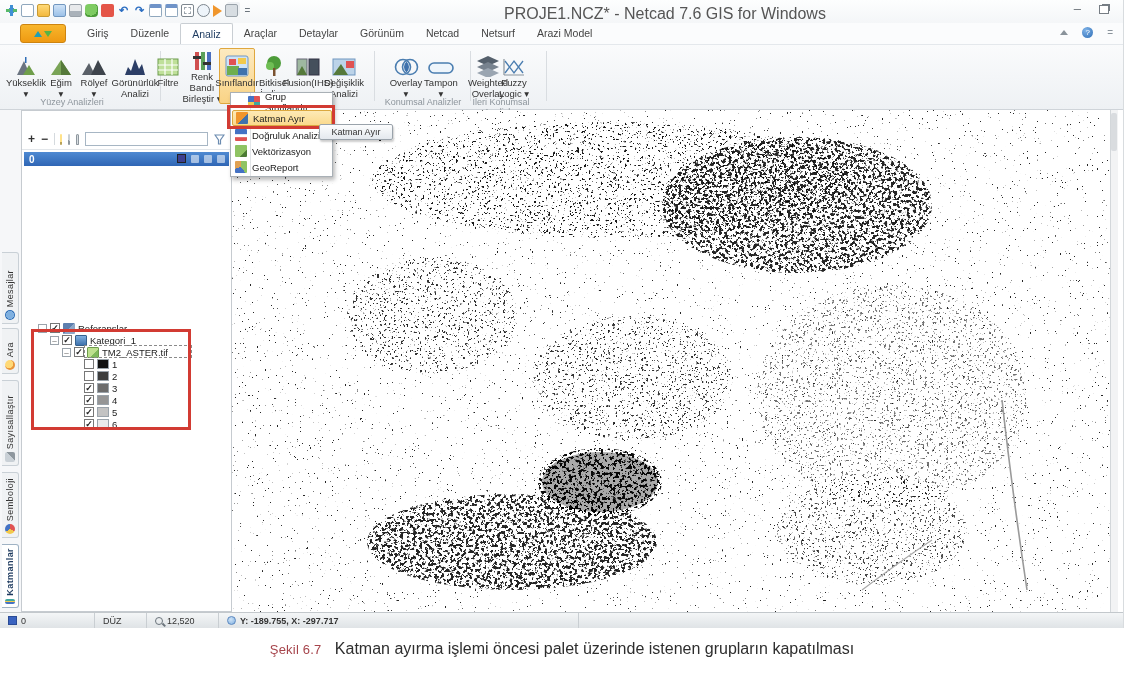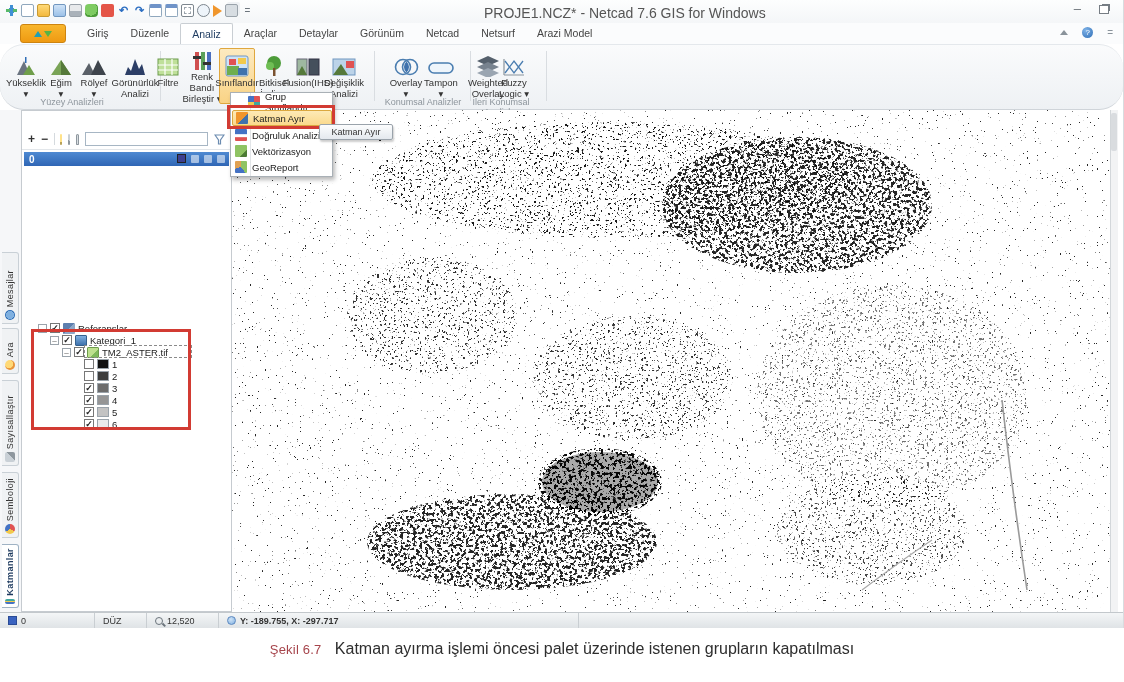--- a/index.html
+++ b/index.html
@@ -24,41 +24,41 @@
   .qi-comment{background:radial-gradient(circle at 45% 40%, #7ecb62 0 60%, #4d9c3a 61%);border-radius:4px;}
   .qi-del{background:#e45548;border-radius:2px;}
   .qi-undo,.qi-redo{color:#2d6fc2;font-weight:bold;}
   .qi-win{background:#fff;border:1px solid #8fa7bd;border-top:4px solid #6f93c8;}
   .qi-crop{border:1px solid #7d868e;background:#fff;}
   .qi-crop::after{content:"";position:absolute;inset:2px;border:1px dashed #9aa3ab;}
   .qi-zoomr{border:1px solid #7d868e;border-radius:50%;background:#eef4fa;}
   .qi-run{width:0;height:0;border-left:9px solid #f0962c;border-top:6px solid transparent;border-bottom:6px solid transparent;border-radius:0;background:none;}
   .qi-dup{background:#d7dde2;border:1px solid #9aa3ab;box-shadow:2px -2px 0 #eef1f4;}
   .qi-more{color:#6b747c;font-size:10px;}
-  #window-title{position:absolute;left:484px;top:5px;font-size:14px;color:#555;}
+  #window-title{position:absolute;left:504px;top:5px;font-size:16px;color:#555;}
   .wbtns{position:absolute;right:14px;top:4px;display:flex;gap:18px;align-items:center;color:#6a7178;}
   .wmin{font-size:13px;line-height:10px;}
   .wrest{width:10px;height:9px;border:1px solid #767d84;background:#fff;box-shadow:2px -2px 0 -1px #767d84;}
 
   
   #tabrow{position:absolute;left:0;top:23px;width:100%;height:21px;background:#fbfcfd;}
   #appbtn{position:absolute;left:20px;top:1px;width:46px;height:19px;border-radius:3px;background:linear-gradient(#f8b62d,#ef9a12);border:1px solid #cd8410;display:flex;align-items:center;justify-content:center;}
   .applogo{width:0;height:0;border-left:4px solid transparent;border-right:4px solid transparent;}
   .applogo.up{border-bottom:6px solid #1e9fb8;margin-right:1px;}
   .applogo.down{border-top:6px solid #57b347;margin-left:1px;}
   #tabs{position:absolute;left:76px;top:0;height:21px;display:flex;}
   .tab{padding:4px 11px 0 11px;font-size:10.5px;color:#444;height:21px;}
   .tab.active{background:#fff;border:1px solid #c9ced3;border-bottom:none;color:#1d3a5f;border-radius:2px 2px 0 0;}
   #tabrow-right{position:absolute;right:10px;top:4px;display:flex;gap:14px;align-items:center;}
   .tri-up{width:0;height:0;border-left:4px solid transparent;border-right:4px solid transparent;border-bottom:5px solid #8a939b;}
   .help-dot{width:11px;height:11px;border-radius:50%;background:radial-gradient(circle at 35% 30%, #7fb3e8, #2e6db6);color:#fff;font-size:8px;line-height:11px;text-align:center;}
   .dash-ic{color:#8a939b;font-size:10px;line-height:10px;}
 
   
-  #ribbon{position:absolute;left:0;top:44px;width:100%;height:66px;background:linear-gradient(#fafbfc,#eef1f4);border-bottom:1px solid #cfd4d9;border-top:1px solid #e4e8ec;border-radius:24px;}
+  #ribbon{position:absolute;left:0;top:44px;width:100%;height:66px;background:linear-gradient(#fafbfc,#eef1f4);border-bottom:1px solid #cfd4d9;border-top:1px solid #e4e8ec;}
   .rbtn{position:absolute;top:3px;height:56px;display:flex;flex-direction:column;align-items:center;justify-content:flex-start;font-size:9.5px;color:#333;text-align:center;line-height:11px;border:1px solid transparent;border-radius:2px;}
   .rbtn .ric{height:28px;display:flex;align-items:flex-end;justify-content:center;padding-top:2px;}
   .rbtn.active{background:linear-gradient(#fdeac0,#f9d385);border-color:#dfa73e;}
   .grp-label{position:absolute;top:52px;font-size:9px;color:#8d959c;text-align:center;}
   .vsep{position:absolute;top:6px;height:50px;width:1px;background:#d9dde1;}
 
   
   #vstrip{position:absolute;left:0;top:110px;width:21px;height:502px;background:#f6f7f9;}
   .vtab{position:absolute;left:2px;width:17px;background:#f0f2f4;border:1px solid #c9d0d6;border-left:none;border-radius:0 3px 3px 0;display:flex;flex-direction:column;align-items:center;justify-content:flex-end;padding:3px 0;}
   .vtab.active{background:#fff;border-color:#9fb2c4;}

